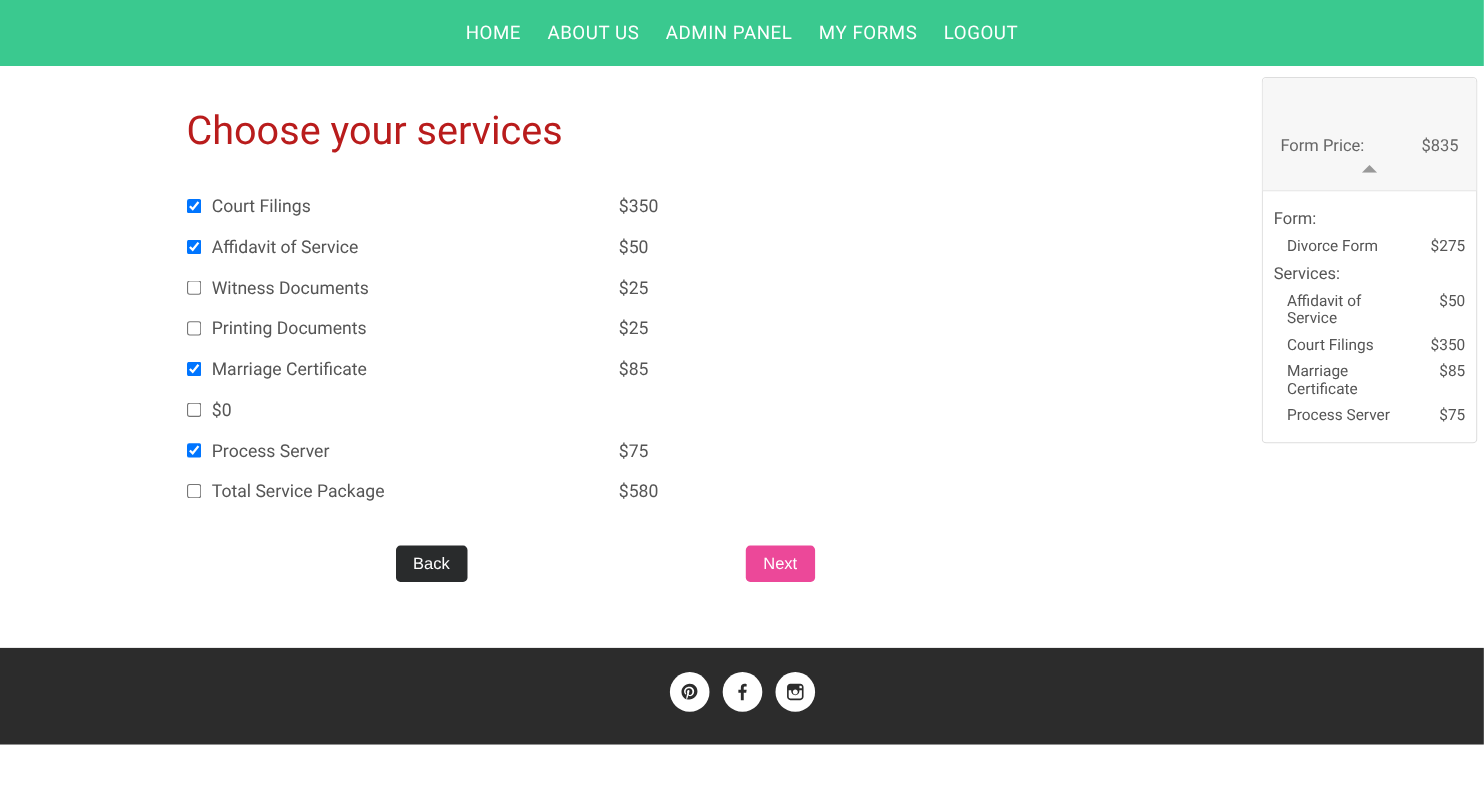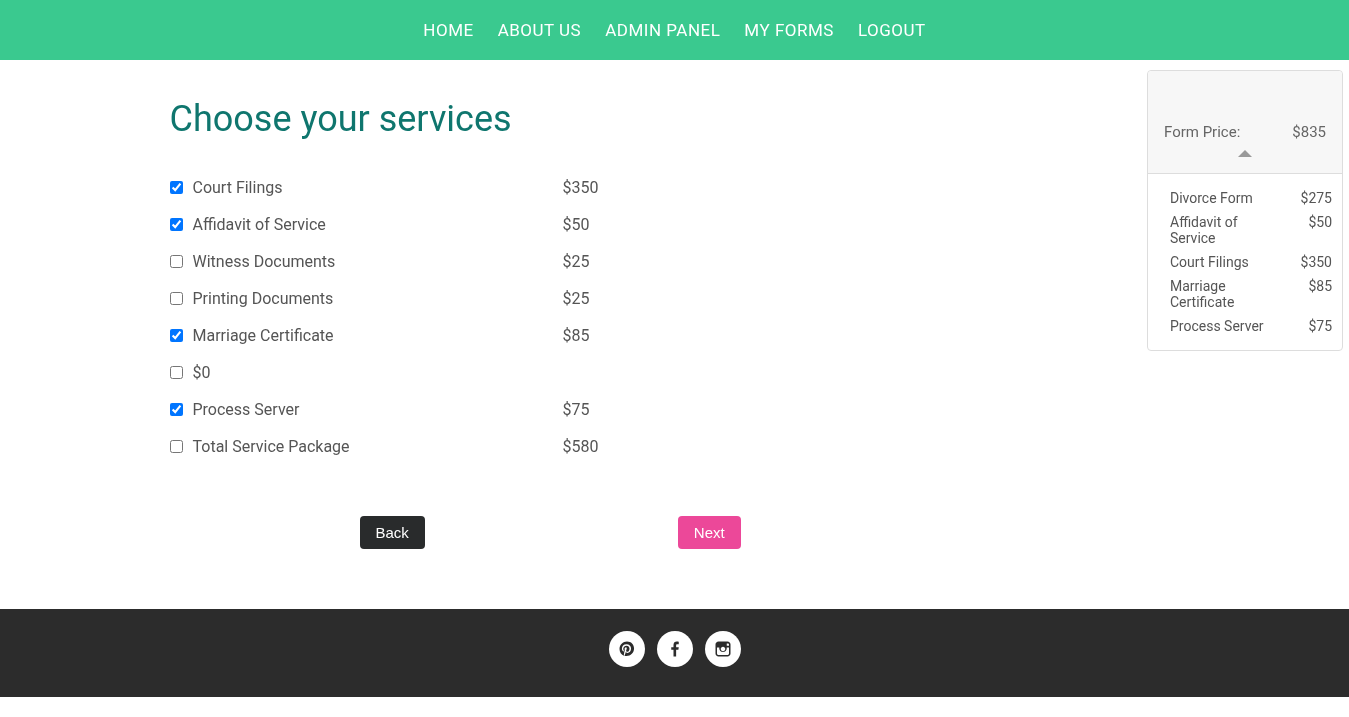--- a/index.html
+++ b/index.html
@@ -4,28 +4,28 @@
   <style>
     * { margin: 0; padding: 0; box-sizing: border-box; }
     body { font-family: -apple-system, BlinkMacSystemFont, "Segoe UI", Roboto, "Helvetica Neue", Arial, sans-serif; color: #555; }
     
     
     .navbar { background: #3ac98f; height: 60px; display: flex; justify-content: center; align-items: center; gap: 24px; }
     .nav-item { color: #fff; font-size: 17px; font-weight: 400; letter-spacing: 0.5px; cursor: pointer; text-decoration: none; }
     
     
     .container { max-width: 1040px; margin: 0 auto; padding: 0 15px; position: relative; }
-    .page-title { font-size: 36px; font-weight: 400; color: #0f766e; margin-top: 38px; margin-bottom: 38px; }
+    .page-title { font-size: 36px; font-weight: 400; color: #b91c1c; margin-top: 38px; margin-bottom: 38px; }
     
     .service-row { display: flex; align-items: center; margin-bottom: 18px; }
     .service-check { width: 13px; height: 13px; margin-right: 10px; cursor: pointer; }
     .service-label { flex: 0 0 370px; font-size: 16px; color: #555; }
     .service-price { font-size: 16px; color: #555; }
     
-    .buttons-row { display: flex; margin-top: 60px; margin-bottom: 60px; }
+    .buttons-row { display: flex; margin-top: 40px; margin-bottom: 60px; }
     .btn { padding: 8px 16px; border-radius: 4px; font-size: 15px; cursor: pointer; border: none; color: #fff; }
     .btn-back { background: #292b2c; margin-left: 190px; }
     .btn-next { background: #ec4899; margin-left: 253px; }
     
     
     .sidebar { position: fixed; top: 70px; right: 6px; width: 196px; border: 1px solid #ddd; border-radius: 4px; font-size: 15px; background:#fff; }
     .sidebar-header { padding: 12px 16px; background: #f7f7f7; border-bottom: 1px solid #ddd; border-radius: 4px 4px 0 0; color: #666; }
     .sidebar-header-row { display: flex; justify-content: space-between; margin-top: 40px; }
     .sb-caret { text-align: center; margin-top: 2px; }
     .sb-caret svg { width: 14px; height: 7px; fill: #999; }
@@ -111,26 +111,28 @@
       <span>Form Price:</span>
       <span>$835</span>
     </div>
     <div class="sb-caret">
       <svg viewBox="0 0 14 7">
           <polygon points="7,0 14,7 0,7"></polygon>
         </svg>
     </div>
   </div>
   <div class="sidebar-body">
+    <div class="sb-section-label">Form:</div>
     <div id="sb-form-items">
         <div class="sb-line">
           <span class="sb-line-name">Divorce Form</span>
           <span>$275</span>
         </div>
       </div>
+    <div class="sb-section-label">Services:</div>
     <div id="sb-service-items">
         <div class="sb-line">
           <span class="sb-line-name">Affidavit of Service</span>
           <span>$50</span>
         </div>
         <div class="sb-line">
           <span class="sb-line-name">Court Filings</span>
           <span>$350</span>
         </div>
         <div class="sb-line">

